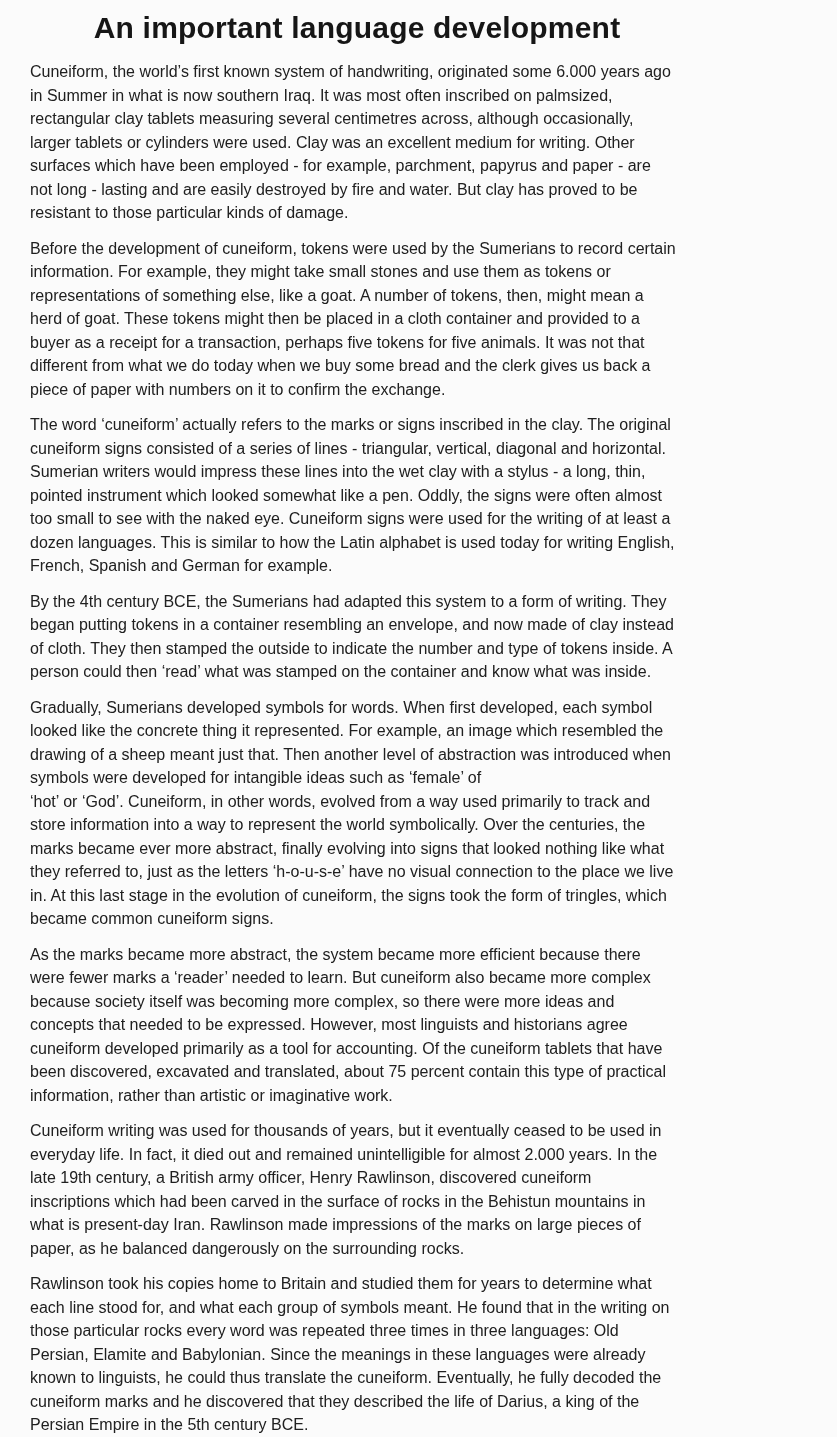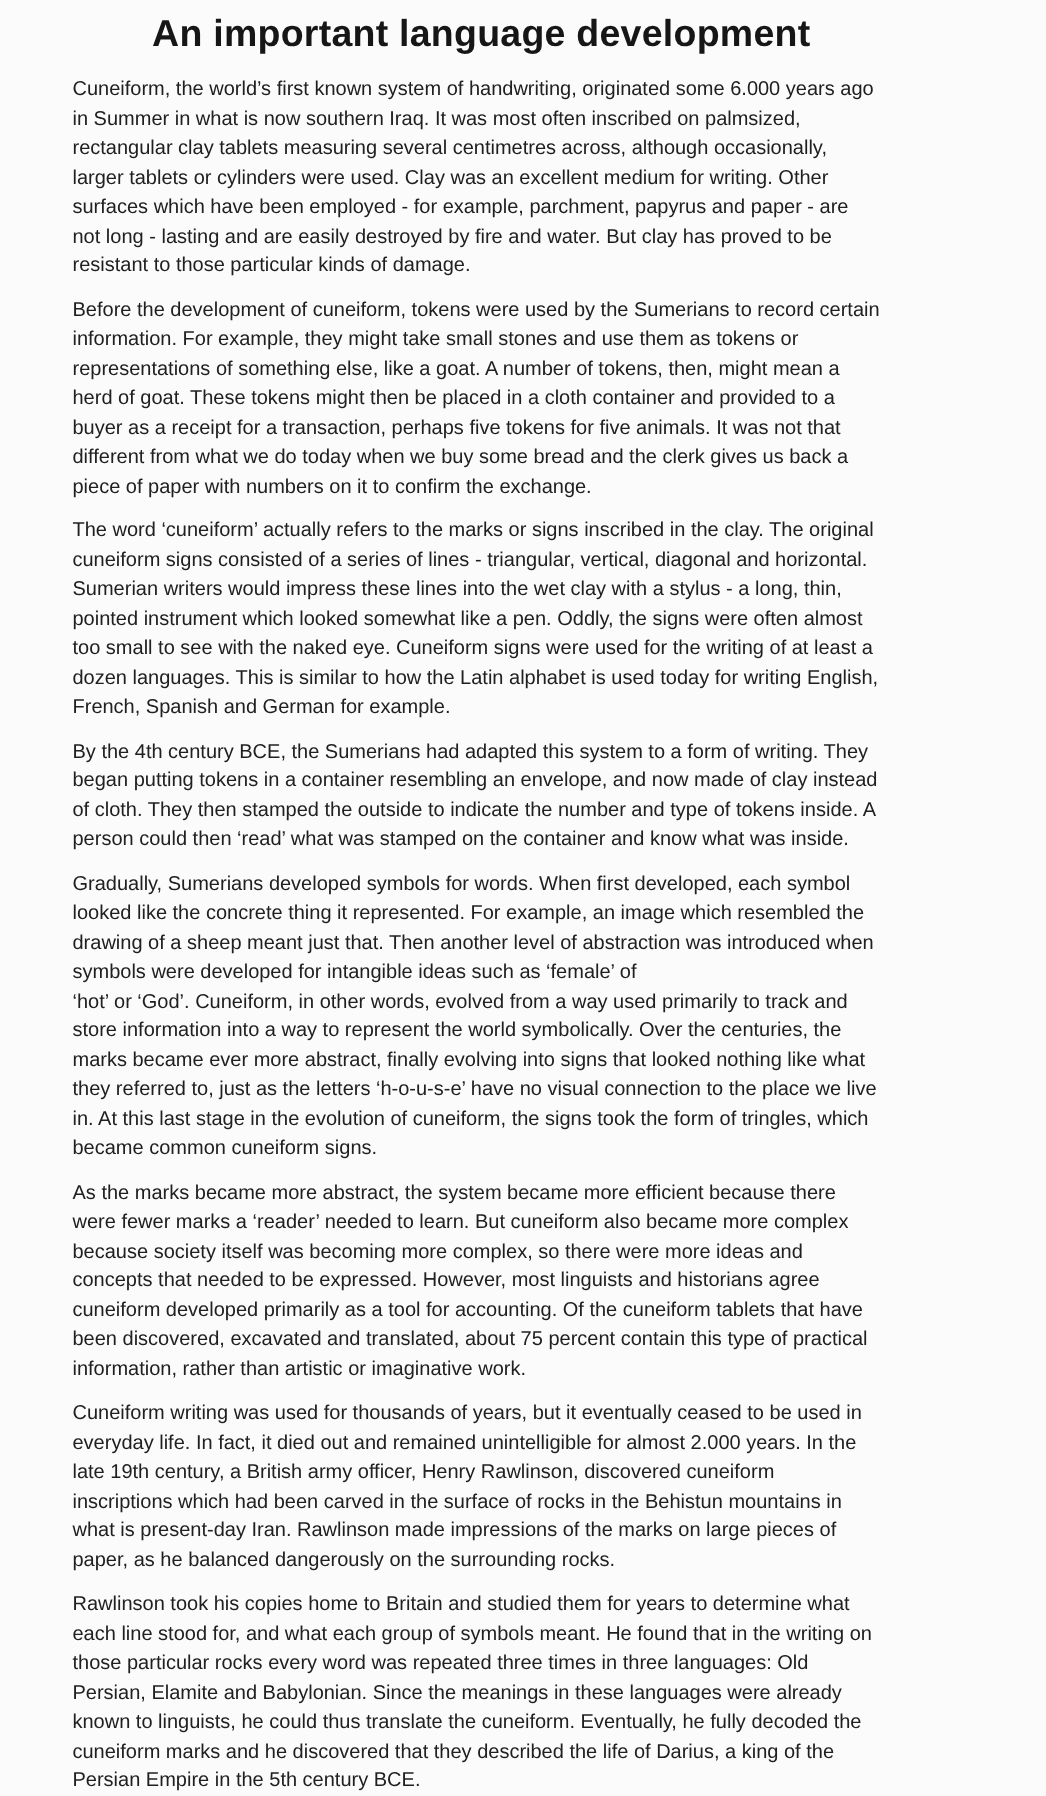--- a/index.html
+++ b/index.html
@@ -11,21 +11,20 @@
     width: 837px;
     height: 1437px;
     font-family: "Liberation Sans", sans-serif;
     color: #1e1e1e;
     overflow: hidden;
   }
   .doc {
     box-sizing: border-box;
     width: 712px;
     padding: 8px 10px 0 30px;
-    margin-left: 28px;
   }
   .doc-title {
     font-size: 30px;
     line-height: 40px;
     font-weight: bold;
     text-align: center;
     margin: 0 18px 12px 0;
     color: #161616;
     letter-spacing: 0.2px;
   }

